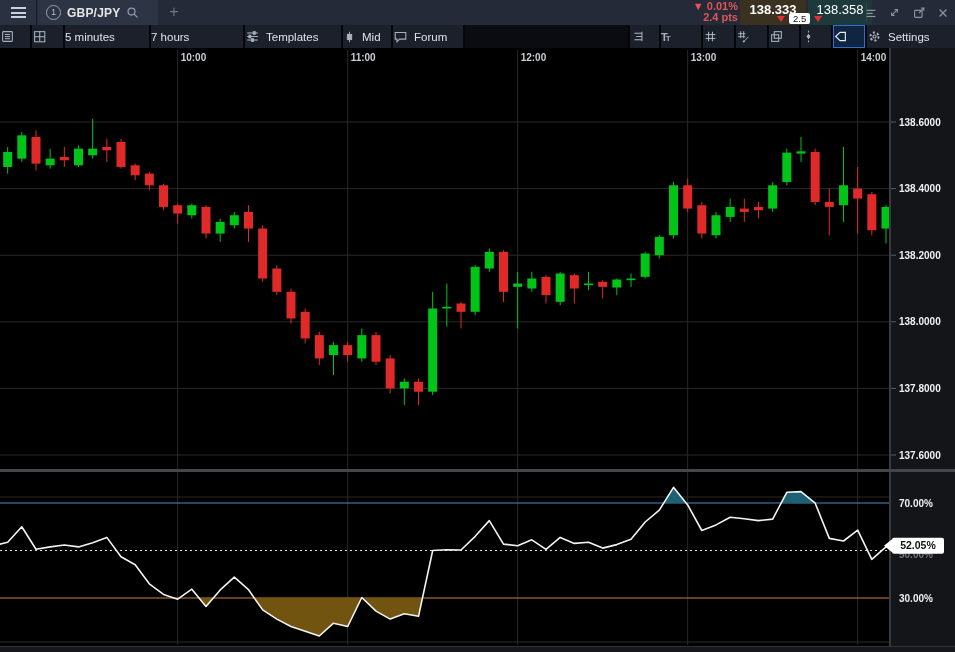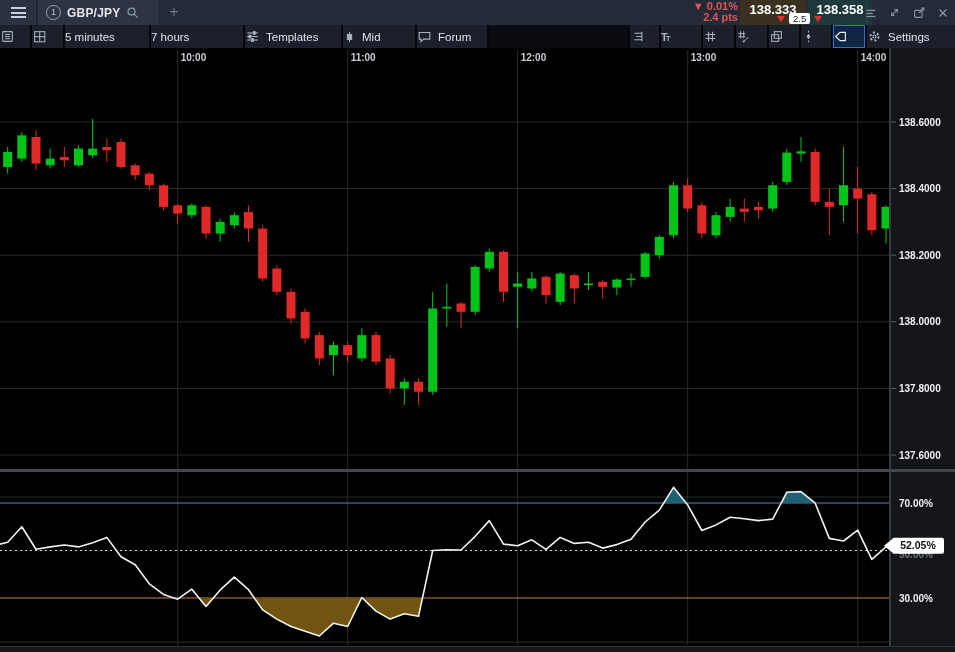--- a/index.html
+++ b/index.html
@@ -16,21 +16,21 @@
   .num-badge{width:13px;height:13px;border:1px solid #96a0b2;border-radius:50%;color:#b9c1cf;
     font-size:8.5px;line-height:13px;text-align:center;flex:0 0 auto;}
   .instr-symbol{color:#e5e5e5;font-size:12px;font-weight:bold;letter-spacing:.2px;}
   .add-tab{position:absolute;left:163px;top:0;width:22px;height:25px;color:#6e7888;font-size:16px;
     text-align:center;line-height:24px;cursor:pointer;}
   .quote-change{position:absolute;left:650px;top:1px;width:88px;text-align:right;color:#e25555;
     font-size:11px;line-height:11px;font-weight:bold;}
   .bid-box{position:absolute;left:740px;top:0;width:66px;height:25px;background:#3a3121;color:#fff;
     font-size:13px;font-weight:bold;text-align:center;line-height:20px;}
   .ask-box{position:absolute;left:808px;top:0;width:64px;height:25px;background:#1d393b;color:#fff;
-    font-size:13px;font-weight:bold;text-align:center;line-height:20px;}
+    font-size:13px;font-weight:normal;text-align:center;line-height:20px;}
   .spread-cluster{position:absolute;left:777px;top:13px;display:flex;align-items:center;gap:4px;z-index:3;}
   .tri-down{width:0;height:0;border-left:4px solid transparent;border-right:4px solid transparent;
     border-top:6px solid #e23131;}
   .spread-badge{background:#fff;color:#141414;font-size:9.5px;font-weight:normal;border-radius:2px;
     padding:0 4px;height:11px;line-height:11px;}
   .win-controls{position:absolute;right:4px;top:0;height:25px;display:flex;align-items:center;gap:7px;}
   .win-controls .wicon{width:17px;height:17px;display:flex;align-items:center;justify-content:center;cursor:pointer;}
   .topbar-sep{position:absolute;left:866px;top:3px;width:1px;height:19px;background:#39404e;}
 
   
@@ -150,21 +150,21 @@
           <line x1="2.5" y1="4.5" x2="14.5" y2="4.5"></line>
             <rect x="9.5" y="3" width="2" height="3" fill="#a9b1bf"></rect>
           <line x1="2.5" y1="8.5" x2="14.5" y2="8.5"></line>
             <rect x="4.5" y="7" width="2" height="3" fill="#a9b1bf"></rect>
           <line x1="2.5" y1="12.5" x2="14.5" y2="12.5"></line>
             <rect x="7.5" y="11" width="2" height="3" fill="#a9b1bf"></rect>
         </svg>
         </span>
       <span>Templates</span>
     </div>
-    <div class="tbtn" style="width:72px">
+    <div class="tbtn" style="width:48px">
       <span>
         <svg width="13" height="14" viewBox="0 0 15 16" stroke="#a9b1bf" stroke-width="1.1" fill="none">
           <line x1="7.5" y1="2" x2="7.5" y2="14"></line>
             <rect x="5" y="5" width="5" height="6" fill="#a9b1bf"></rect>
         </svg>
         </span>
       <span>Mid</span>
     </div>
     <div class="tbtn" style="width:70px">
       <span>

